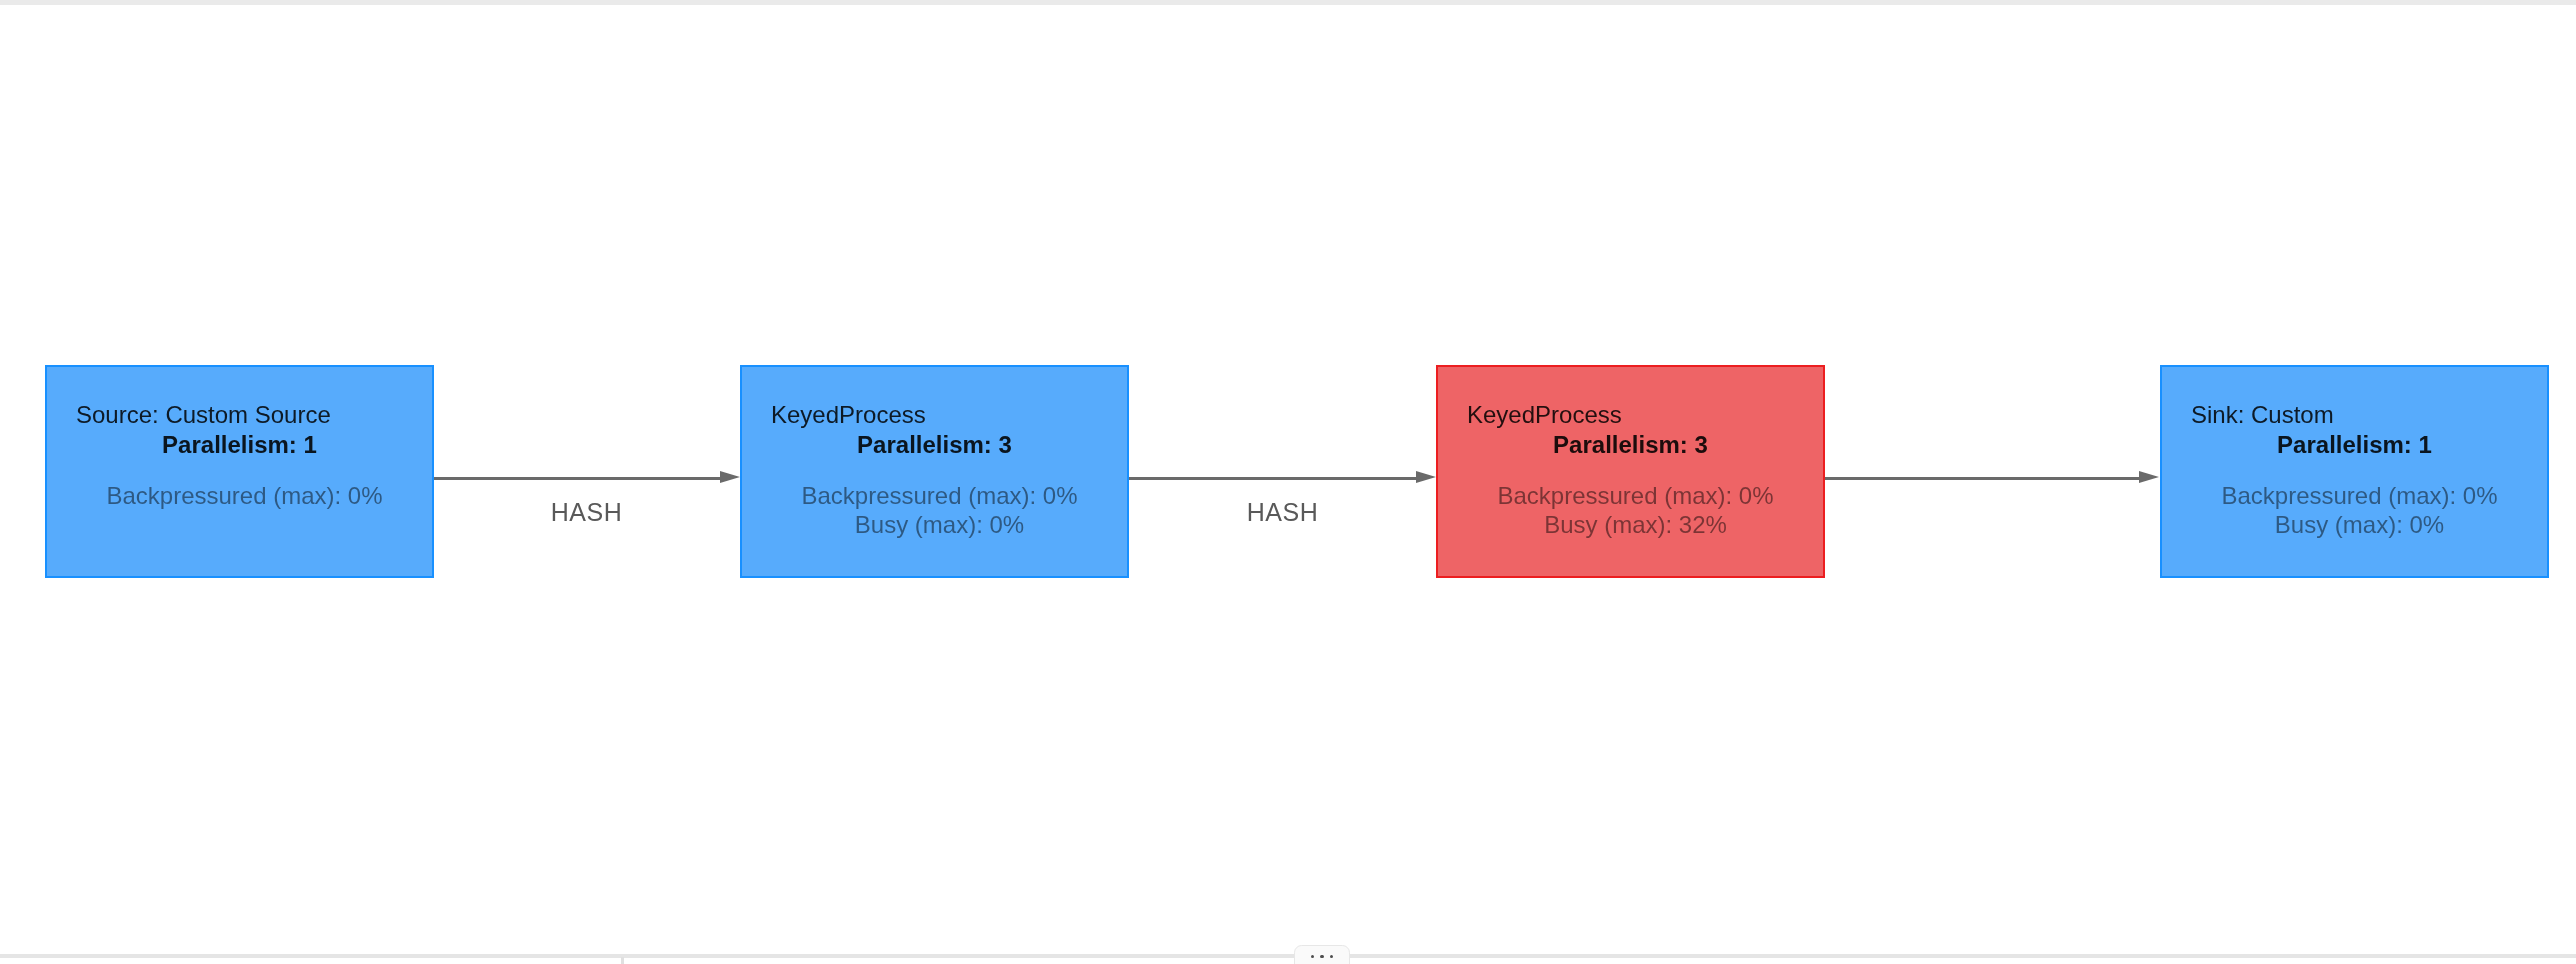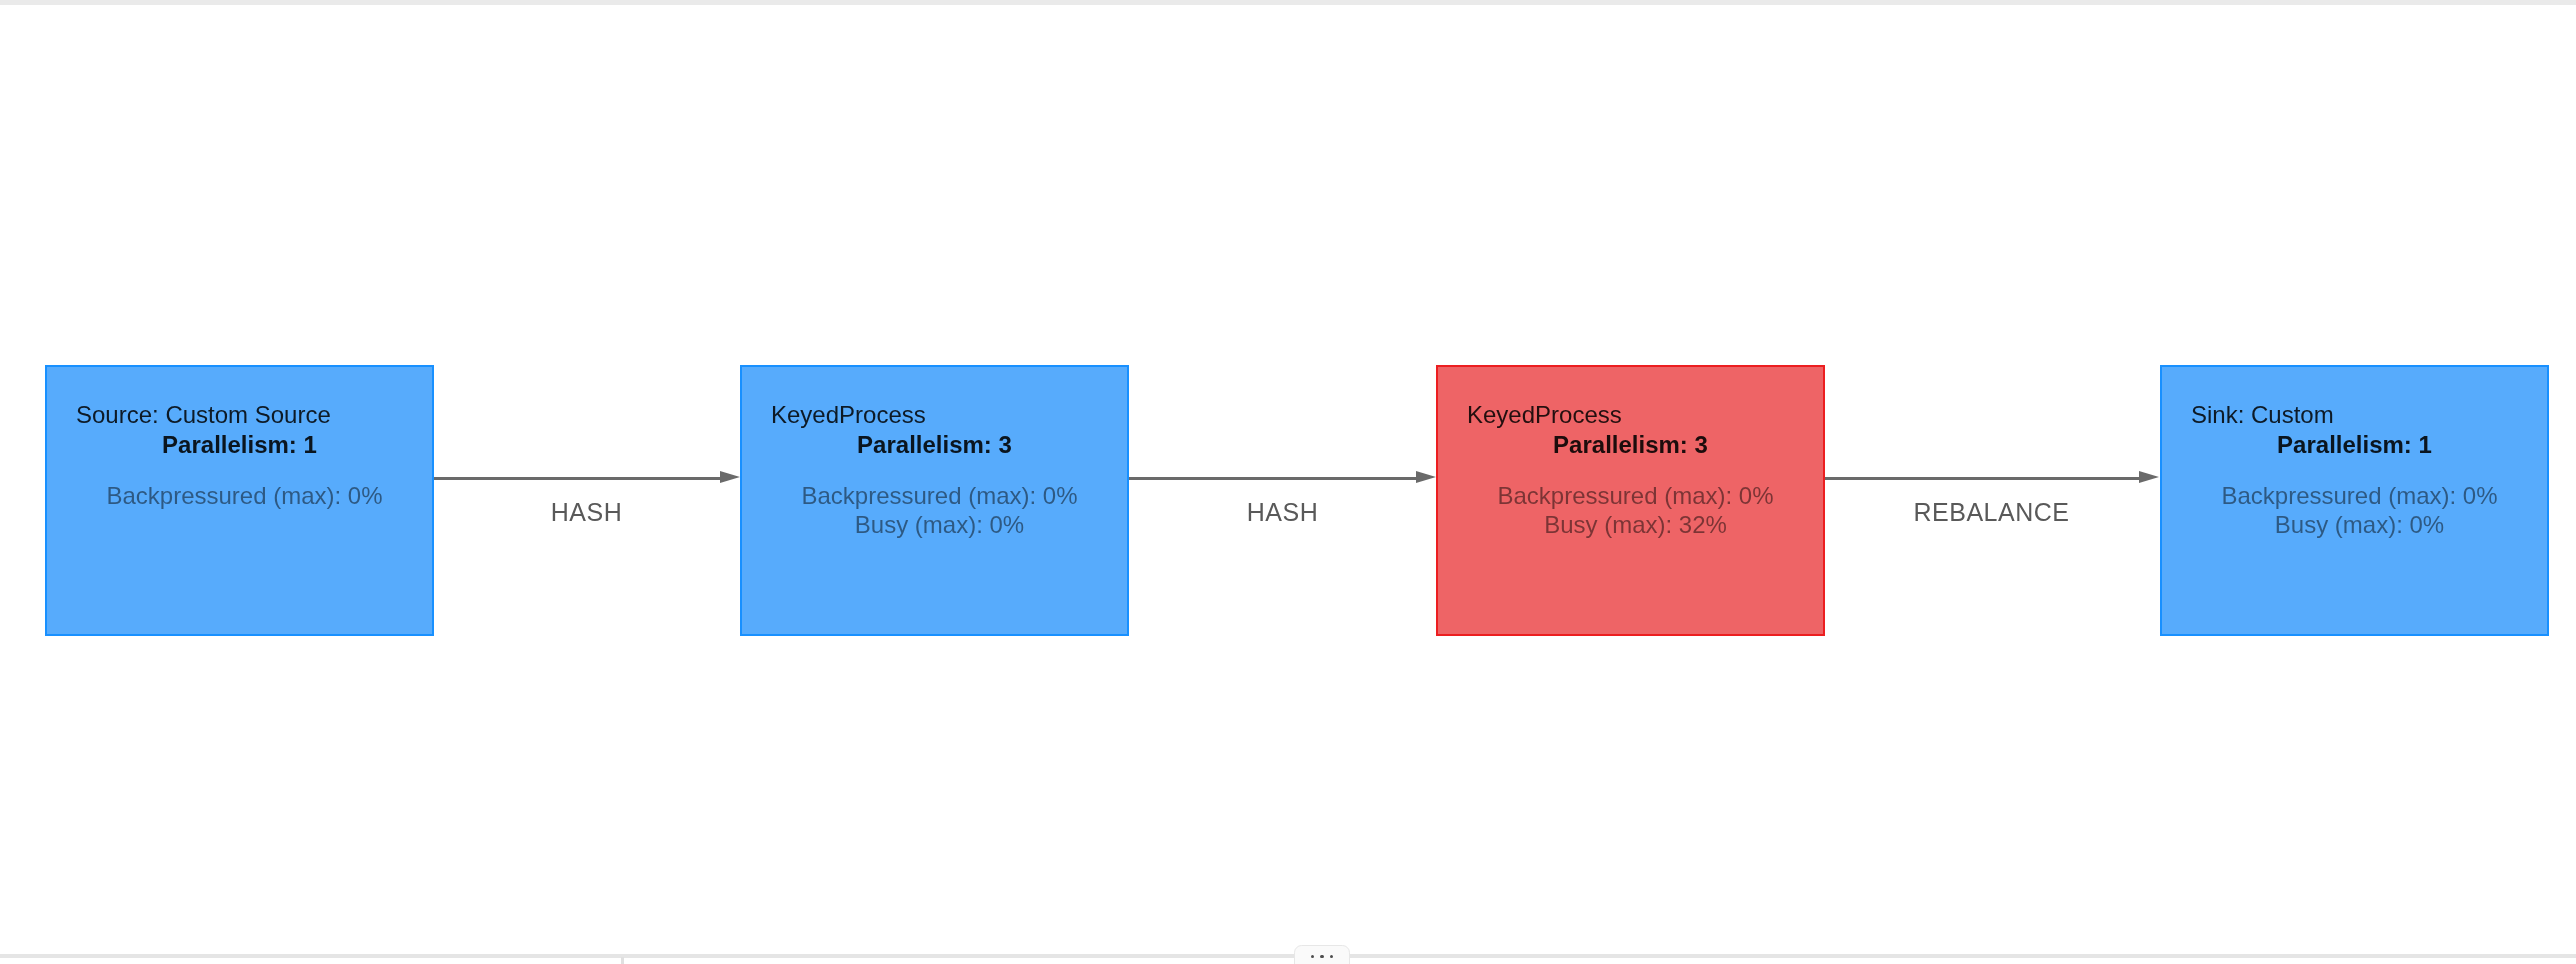--- a/index.html
+++ b/index.html
@@ -18,21 +18,21 @@
     left: 0; top: 0;
     width: 100%; height: 4.8px;
     background: #eaeaea;
   }
 
   
   .node {
     position: absolute;
     top: 365px;
     width: 389px;
-    height: 271px;
+    height: 213px;
     box-sizing: border-box;
     border: 2.9px solid var(--node_normal_border);
     background: var(--node_normal_fill);
     padding-top: 33px;
     cursor: pointer;
   }
   .node--busy {
     border-color: var(--node_busy_border);
     background: var(--node_busy_fill);
   }
@@ -136,21 +136,20 @@
     <div class="edge-label">HASH</div>
   </div>
   <div class="edge" style="left:1129px;width:307px">
     <div class="edge-line"></div>
     <div class="edge-arrow"></div>
     <div class="edge-label">HASH</div>
   </div>
   <div class="edge" style="left:1824px;width:335px">
     <div class="edge-line"></div>
     <div class="edge-arrow"></div>
-    <div class="edge-label">REBALANCE</div>
   </div>
 
   <div class="node" style="left:45px">
     <div class="node-title">Source: Custom Source</div>
     <div class="node-parallelism">Parallelism: 1</div>
     <div class="node-metrics">
       <div class="node-metric">Backpressured (max): 0%</div>
     </div>
   </div>
 

